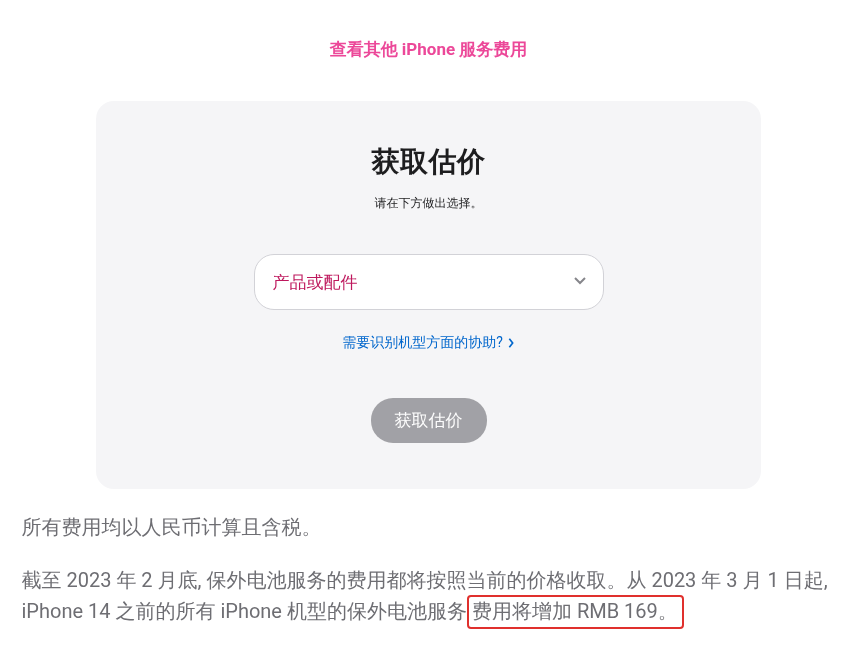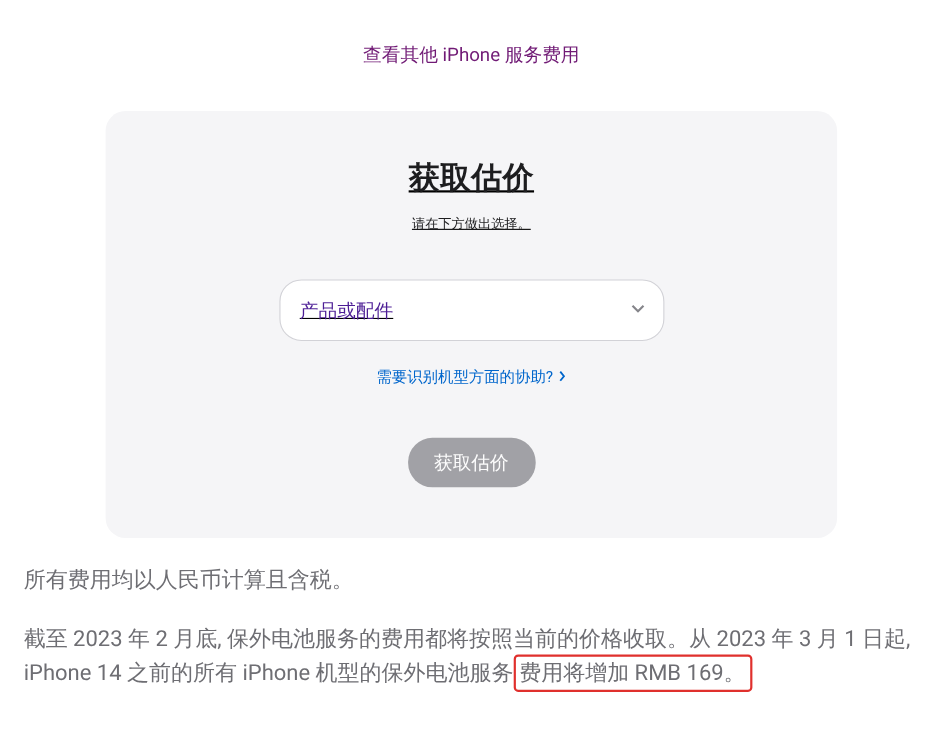--- a/index.html
+++ b/index.html
@@ -13,33 +13,32 @@
       width: 857px;
       height: 663px;
       overflow: hidden;
     }
     .top-link {
       text-align: center;
       padding-top: 38px;
       padding-bottom: 20px;
     }
     .top-link a {
-      color: #701a75;
+      color: #ec4899;
       text-decoration: none;
       font-size: 17px;
-      font-weight: 400;
+      font-weight: 700;
     }
     .card {
       background: #f5f5f7;
       border-radius: 18px;
       width: 665px;
       margin: 20px auto 0;
       padding: 42px 40px 46px;
       text-align: center;
-      text-decoration: underline;
     }
     .card-title {
       font-size: 28px;
       font-weight: 600;
       color: #1d1d1f;
       margin-bottom: 14px;
       letter-spacing: 0.5px;
     }
     .card-subtitle {
       font-size: 12px;
@@ -52,21 +51,21 @@
       position: relative;
     }
     .select-box {
       width: 100%;
       height: 56px;
       background: #ffffff;
       border: 1px solid #d2d2d7;
       border-radius: 20px;
       padding: 0 44px 0 18px;
       font-size: 17px;
-      color: #4c1d95;
+      color: #be185d;
       text-align: left;
       cursor: pointer;
       appearance: none;
       display: flex;
       align-items: center;
     }
     .chevron {
       position: absolute;
       right: 16px;
       top: 50%;

